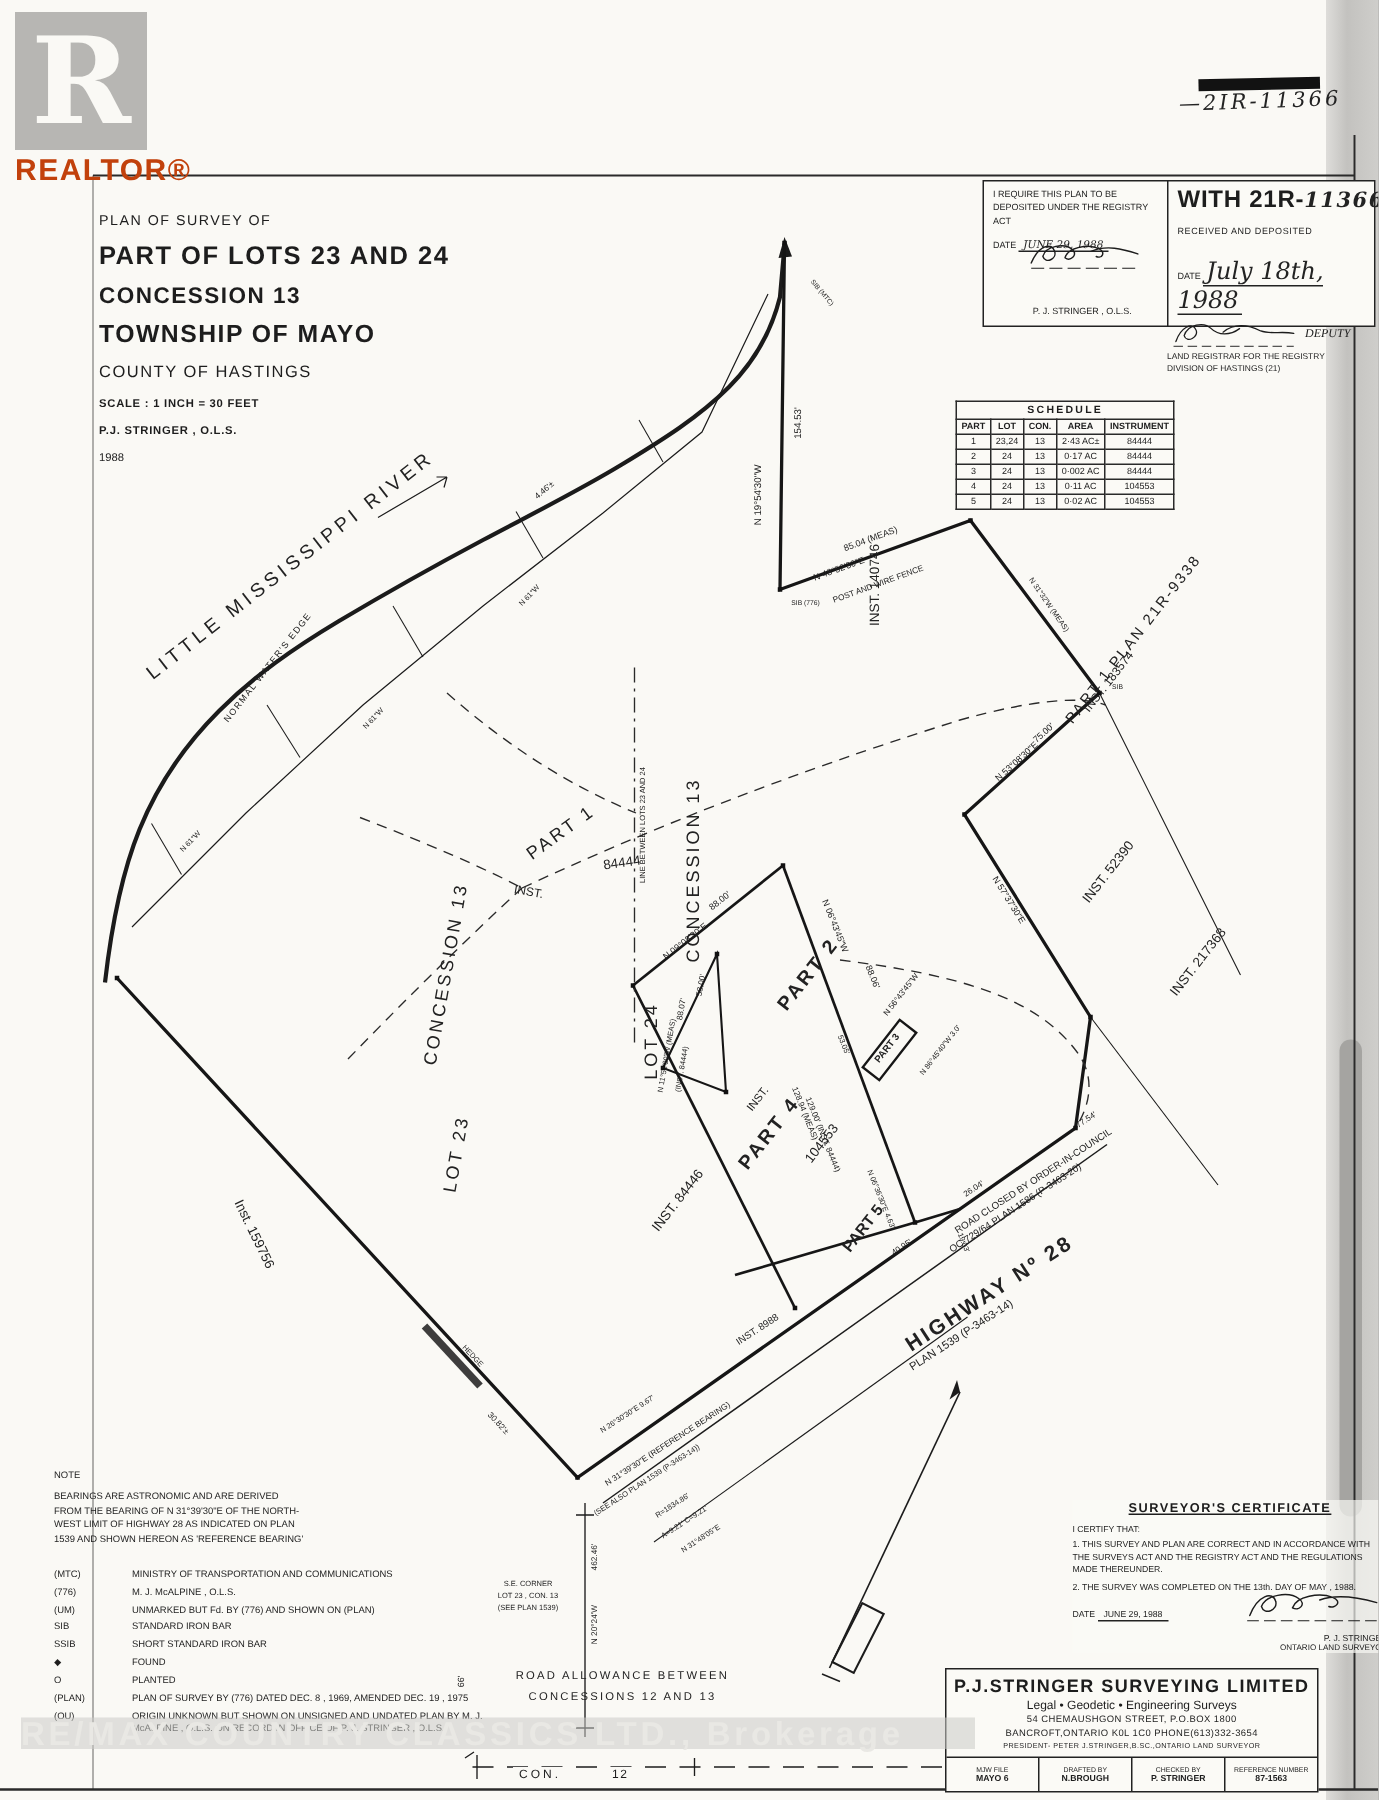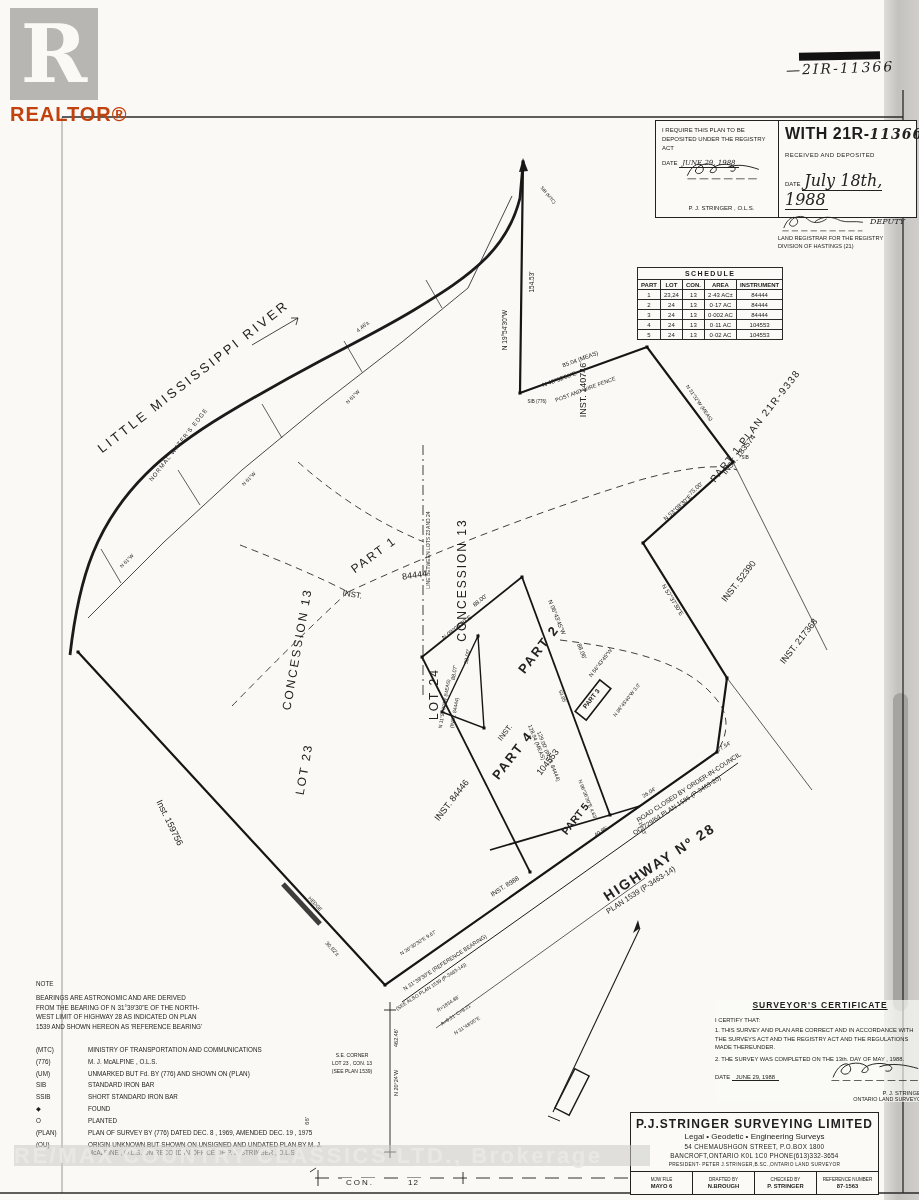--- a/index.html
+++ b/index.html
@@ -34,21 +34,21 @@
   #deposit-box .dval{border-bottom:1px solid #222;padding:0 3px;font-size:7px;}
   #deposit-sig{position:absolute;left:28px;top:38px;}
   #deposit-signer{position:absolute;left:0;right:0;bottom:4px;text-align:center;font-size:6px;}
   #plan-box{left:778px;top:120px;width:125px;height:88px;padding:4px 6px;}
   #plan-title{font-size:16px;font-weight:bold;letter-spacing:.5px;white-space:nowrap;}
   #plan-title .hand{font-size:14px;letter-spacing:1px;}
   #plan-received{font-size:6px;margin-top:9px;letter-spacing:.4px;}
   #plan-date{margin-top:13px;font-size:6px;}
   #plan-date .hand{font-size:16px;border-bottom:1px solid #222;padding:0 2px;}
   #registrar{left:778px;top:212px;width:127px;z-index:2;font-size:5.6px;line-height:1.5;}
-  #registrar .hand{font-size:8px;}
+  #registrar .hand{font-size:8px;font-family:Liberation Serif, serif;}
   
   #caution{left:649px;top:211px;width:128px;z-index:2;font-size:7.6px;font-weight:bold;line-height:1.45;}
   #caution .cw{text-decoration:underline;margin-right:4px;font-size:8px;}
   
   #schedule{left:637px;top:267px;z-index:2;border-collapse:collapse;background:#fbfaf6;}
   #schedule th,#schedule td{border:1px solid #2a2a2a;font-size:6px;text-align:center;padding:1.5px 3px;font-weight:normal;}
   #schedule .sched-title{font-size:7px;font-weight:bold;letter-spacing:1.5px;padding:2px;}
   #schedule thead th{font-weight:bold;}
   
   #note{left:36px;top:979px;width:300px;z-index:2;font-size:6.3px;line-height:1.55;}
@@ -269,20 +269,30 @@
   <div class="abs" id="top-black-bar"></div>
   <div class="abs hand" id="handwritten-no">—2IR-11366</div>
 
   <div class="abs" id="realtor">
     <div id="realtor-sq">
       <span>R</span>
     </div>
     <div id="realtor-txt">REALTOR®</div>
   </div>
 
+  <div class="abs" id="titleblock">
+    <div class="t1">PLAN OF SURVEY OF</div>
+    <div class="t2">PART OF LOTS 23 AND 24</div>
+    <div class="t3">CONCESSION 13</div>
+    <div class="t4">TOWNSHIP OF MAYO</div>
+    <div class="t5">COUNTY OF HASTINGS</div>
+    <div class="t6">SCALE : 1 INCH = 30 FEET</div>
+    <div class="t7">P.J. STRINGER , O.L.S.</div>
+    <div class="t8">1988</div>
+  </div>
 
   <div class="abs inkbox" id="deposit-box">
     <div>I REQUIRE THIS PLAN TO BE</div>
     <div>DEPOSITED UNDER THE REGISTRY</div>
     <div>ACT</div>
     <div class="dline">
       <span>DATE</span>
       <span class="dval hand">JUNE 29, 1988</span>
     </div>
     <svg id="deposit-sig" class="sig-svg" width="78" height="24" viewBox="0 0 90 26">
@@ -436,20 +446,24 @@
           <div class="cl">CHECKED BY</div>
           <div class="cv">P. STRINGER</div>
         </div>
         <div class="cc">
           <div class="cl">REFERENCE NUMBER</div>
           <div class="cv">87-1563</div>
         </div>
       </div>
   </div>
 
+  <div class="abs" id="roadallow">
+    <div>ROAD  ALLOWANCE  BETWEEN</div>
+    <div>CONCESSIONS  12  AND  13</div>
+  </div>
   <div class="abs" id="con-label">CON.</div>
   <div class="abs" id="con-num">12</div>
 
   <div class="abs" id="remax">
     <span>RE/MAX COUNTRY CLASSICS LTD.,  Brokerage</span>
   </div>
 
 </div>
 
 </body></html>

